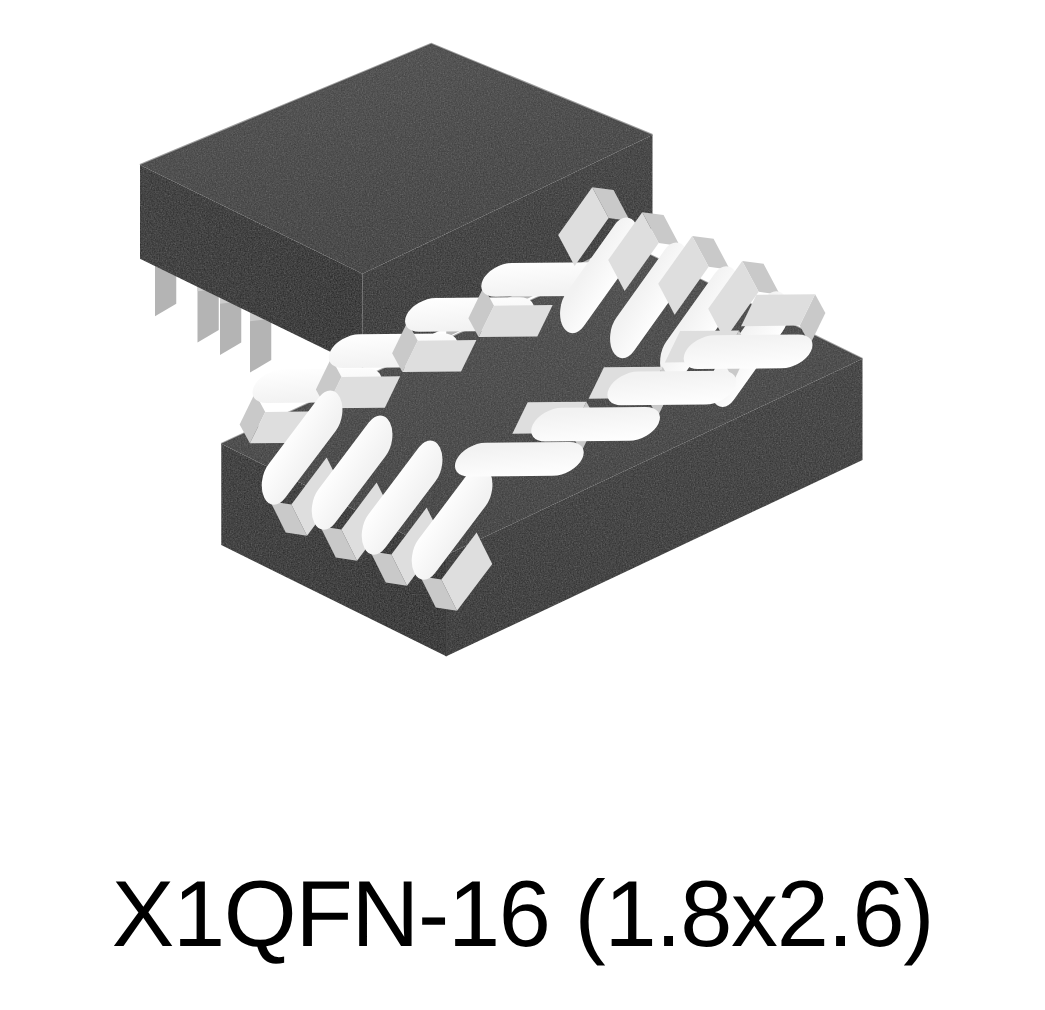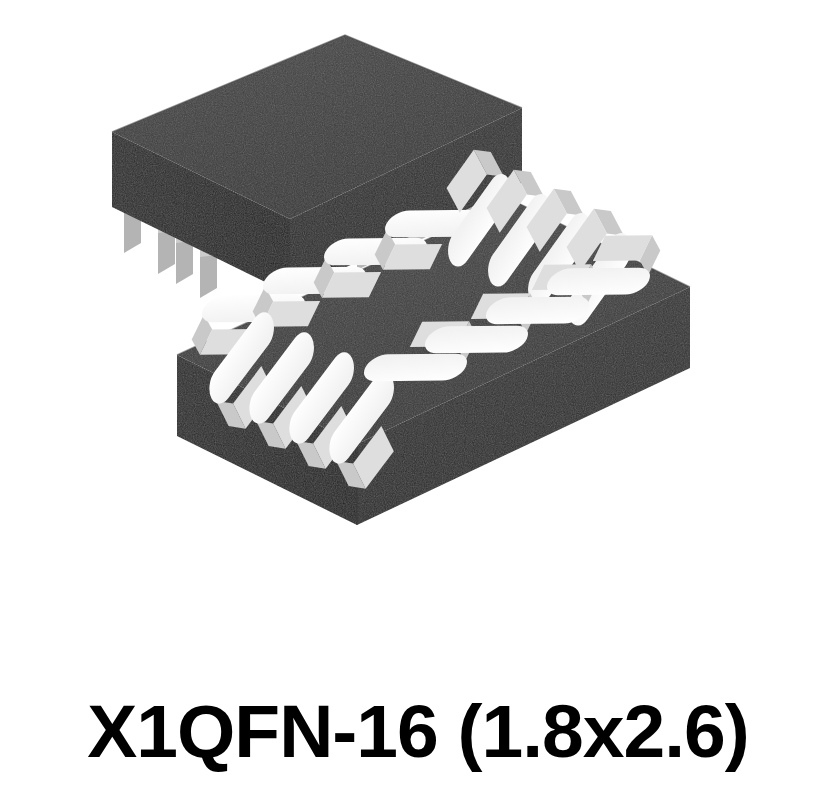--- a/index.html
+++ b/index.html
@@ -27,21 +27,21 @@
     height: 680px;
     display: block;
   }
   #package-caption {
     position: absolute;
     left: 0;
     top: 686px;
     width: 836px;
     text-align: center;
     font-family: "Liberation Sans", sans-serif;
-    font-weight: bold;
+    font-weight: normal;
     font-size: 75px;
     line-height: 90px;
     letter-spacing: -1px;
     color: #000000;
     white-space: nowrap;
   }
 </style>
 </head>
 <body>
 

